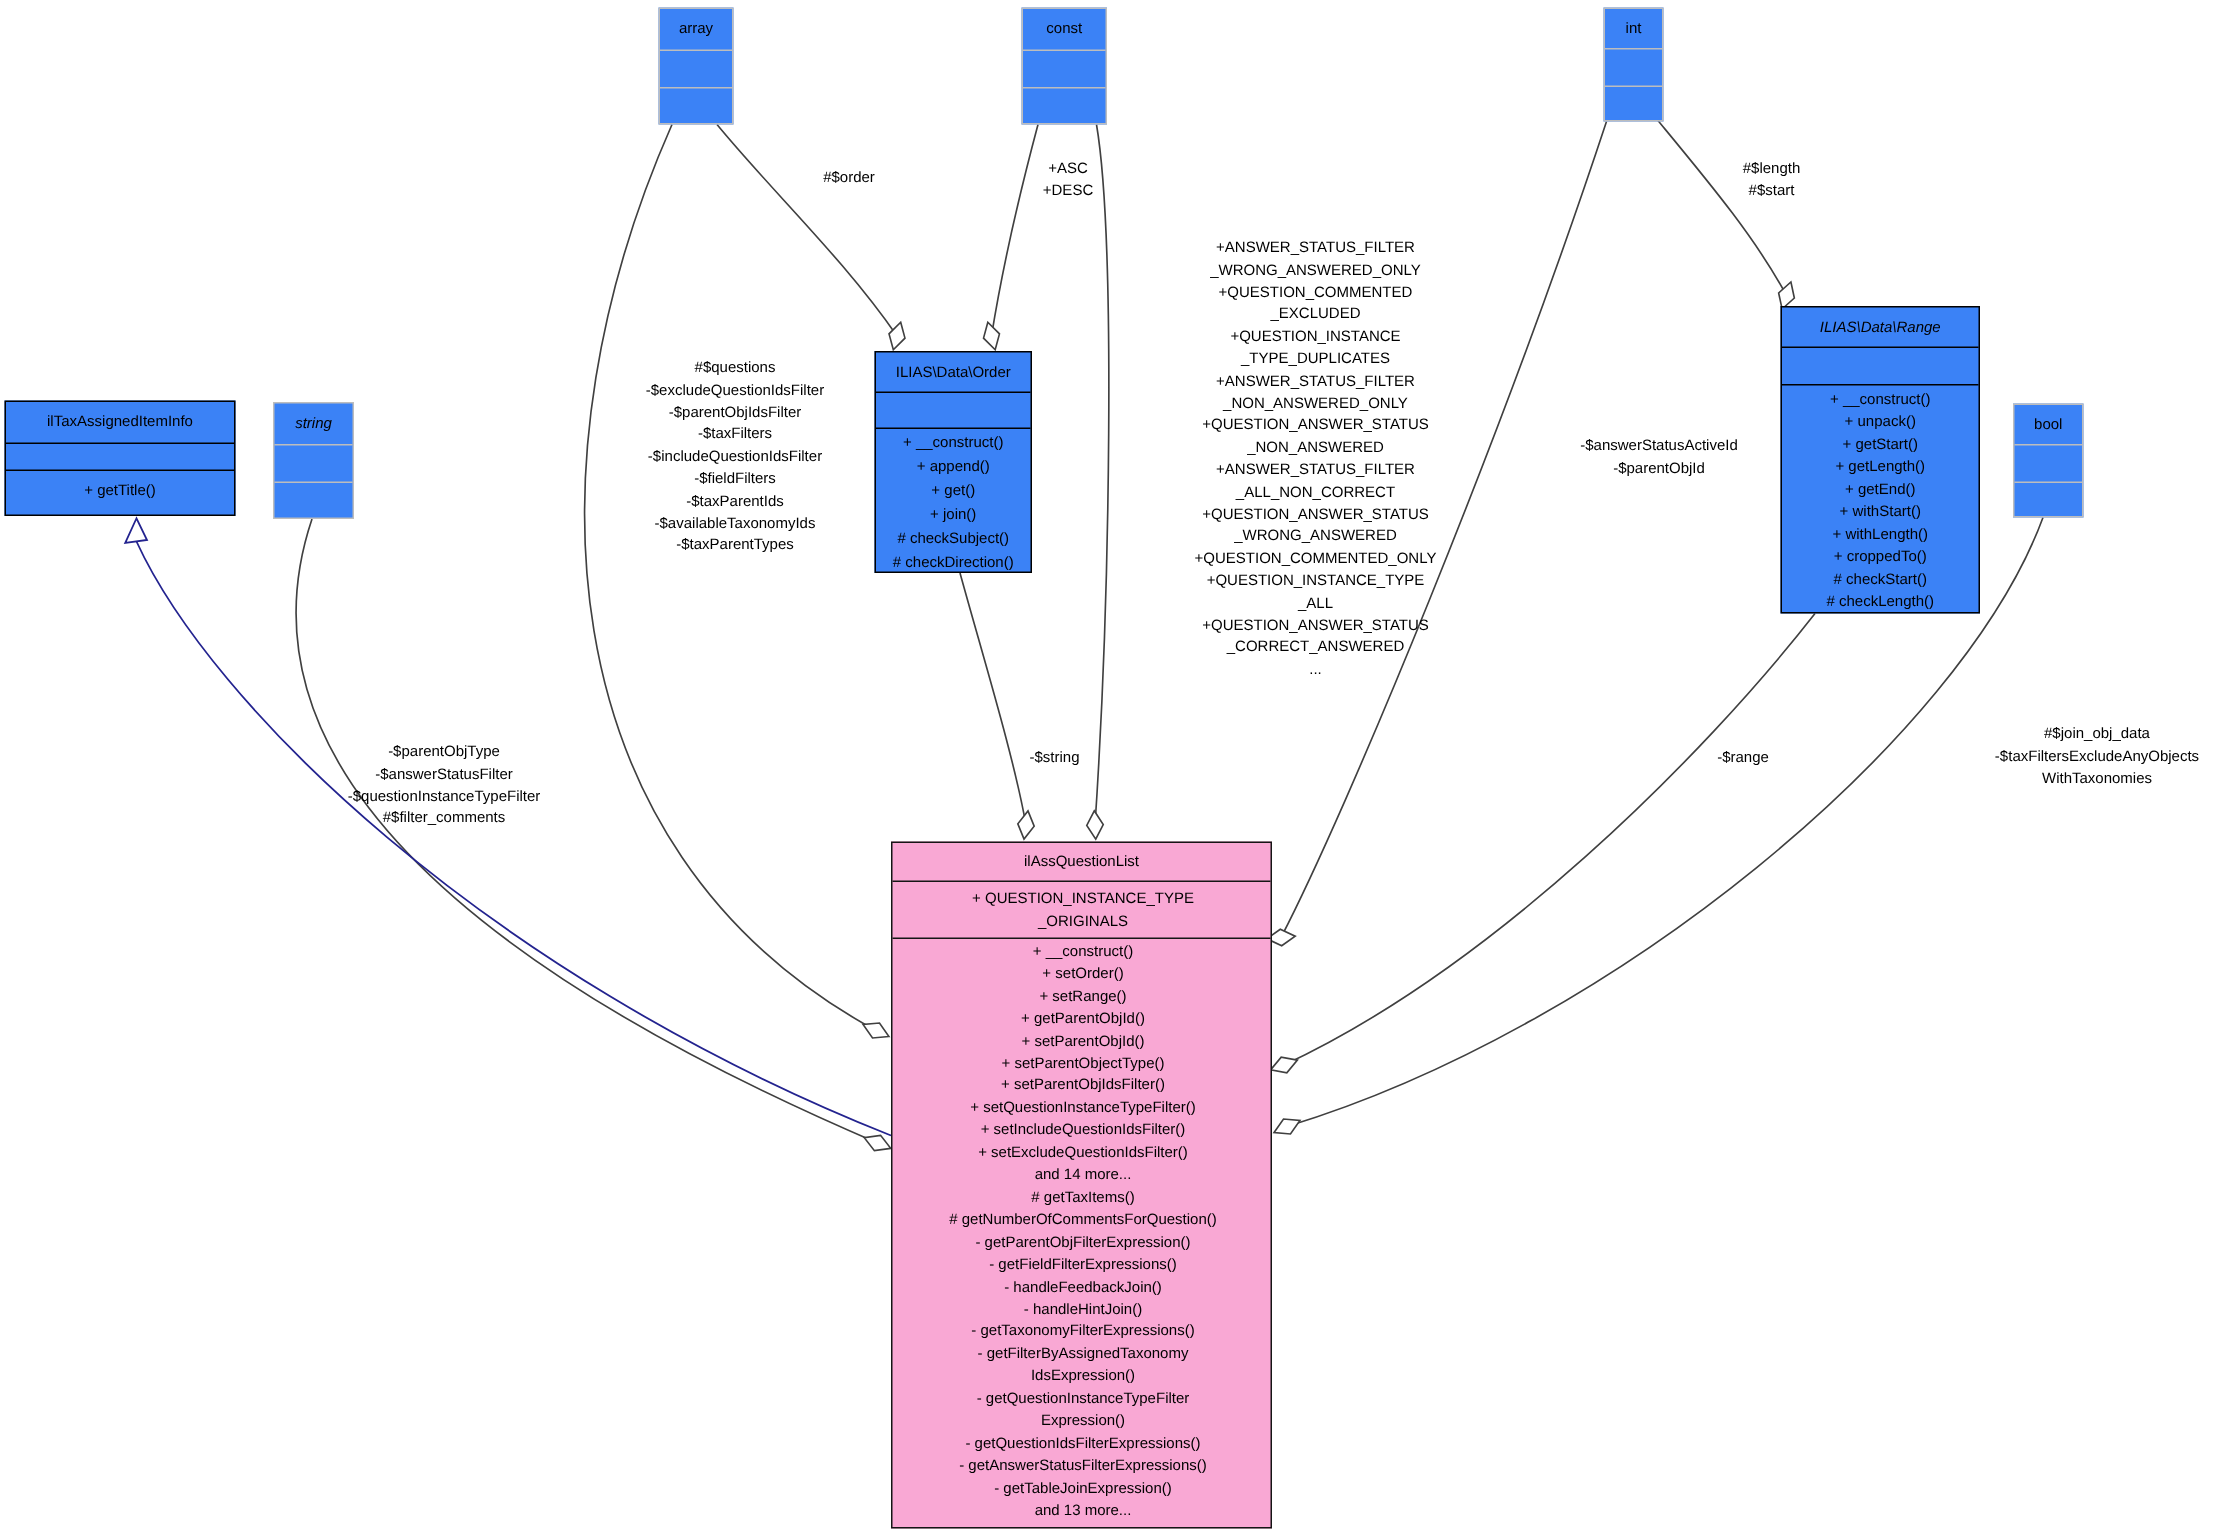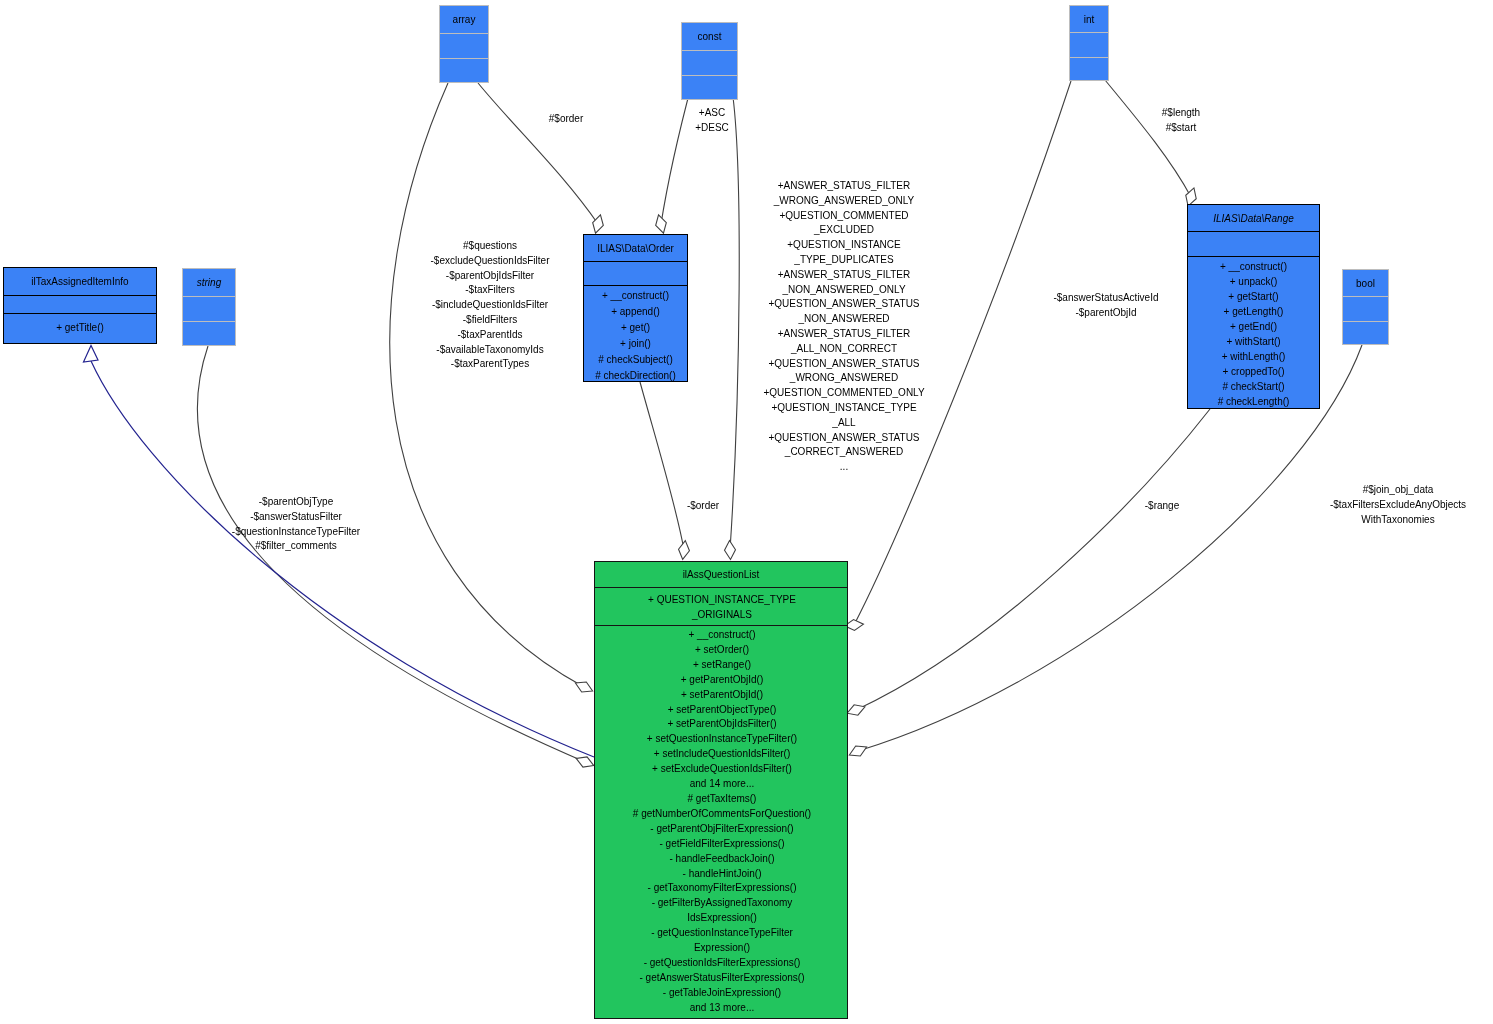--- a/index.html
+++ b/index.html
@@ -5,21 +5,21 @@
   html,body{margin:0;padding:0;background:#fff;}
   .canvas{position:relative;width:1493px;height:1024px;background:#ffffff;overflow:hidden;
           font-family:"Liberation Sans","DejaVu Sans",sans-serif;font-size:10px;color:#000;}
   svg.edges{position:absolute;left:0;top:0;width:1493px;height:1024px;}
   .node{position:absolute;box-sizing:border-box;background:#3b82f6;}
   .tnode{border:1px solid #bdbdbd;}
   .tnode .comp{box-sizing:border-box;border-top:1px solid #bdbdbd;}
   .cnode{border:1px solid #000;}
   .cnode .comp{box-sizing:border-box;border-top:1px solid #000;}
   .heavy{border-width:1.5px;}
-  .mainnode{background:#22c55e;border:1.5px solid #151515;}
+  .mainnode{background:#f9a8d4;border:1.5px solid #151515;}
   .mainnode .comp{border-top:1.5px solid #151515;}
   .title{display:flex;align-items:center;justify-content:center;text-align:center;box-sizing:border-box;}
   .members{white-space:pre-line;text-align:center;box-sizing:border-box;}
   .elabel{position:absolute;transform:translateX(-50%);text-align:center;white-space:pre-line;line-height:14.8px;}
 </style>
 </head>
 <body>
 
 <div class="canvas">
 
@@ -51,21 +51,21 @@
       <path d="M0,-9.5 L5.5,0 L0,9.5 L-5.5,0 Z" transform="translate(1191,197) rotate(18)"></path>
     </g>
   </svg>
 
   <div class="node tnode" style="left:439px;top:5px;width:50px;height:78px;">
     <div class="title" style="height:27px;">array</div>
     <div class="comp" style="height:25px;"></div>
     <div class="comp" style="height:24px;"></div>
   </div>
 
-  <div class="node tnode" style="left:681px;top:5px;width:57px;height:78px;margin-top:17px;">
+  <div class="node tnode" style="left:681px;top:5px;width:57px;height:78px;">
     <div class="title" style="height:27px;">const</div>
     <div class="comp" style="height:25px;"></div>
     <div class="comp" style="height:24px;"></div>
   </div>
 
   <div class="node tnode" style="left:1069px;top:5px;width:40px;height:76px;">
     <div class="title" style="height:26px;">int</div>
     <div class="comp" style="height:25px;"></div>
     <div class="comp" style="height:23px;"></div>
   </div>
@@ -142,21 +142,21 @@
 Expression()
 - getQuestionIdsFilterExpressions()
 - getAnswerStatusFilterExpressions()
 - getTableJoinExpression()
 and 13 more...</div>
   </div>
 
   <div class="elabel" style="left:566px;top:112px;">#$order</div>
   <div class="elabel" style="left:712px;top:106px;">+ASC
 +DESC</div>
-  <div class="elabel" style="left:844px;top:159px;margin-top:20px;">+ANSWER_STATUS_FILTER
+  <div class="elabel" style="left:877px;top:159px;">+ANSWER_STATUS_FILTER
 _WRONG_ANSWERED_ONLY
 +QUESTION_COMMENTED
 _EXCLUDED
 +QUESTION_INSTANCE
 _TYPE_DUPLICATES
 +ANSWER_STATUS_FILTER
 _NON_ANSWERED_ONLY
 +QUESTION_ANSWER_STATUS
 _NON_ANSWERED
 +ANSWER_STATUS_FILTER
@@ -175,21 +175,21 @@
 -$taxFilters
 -$includeQuestionIdsFilter
 -$fieldFilters
 -$taxParentIds
 -$availableTaxonomyIds
 -$taxParentTypes</div>
   <div class="elabel" style="left:296px;top:475px;margin-top:20px;">-$parentObjType
 -$answerStatusFilter
 -$questionInstanceTypeFilter
 #$filter_comments</div>
-  <div class="elabel" style="left:703px;top:499px;">-$order</div>
+  <div class="elabel" style="left:703px;top:499px;">-$string</div>
   <div class="elabel" style="left:1106px;top:291px;">-$answerStatusActiveId
 -$parentObjId</div>
   <div class="elabel" style="left:1181px;top:106px;">#$length
 #$start</div>
   <div class="elabel" style="left:1162px;top:499px;">-$range</div>
   <div class="elabel" style="left:1398px;top:483px;">#$join_obj_data
 -$taxFiltersExcludeAnyObjects
 WithTaxonomies</div>
 
 </div>

